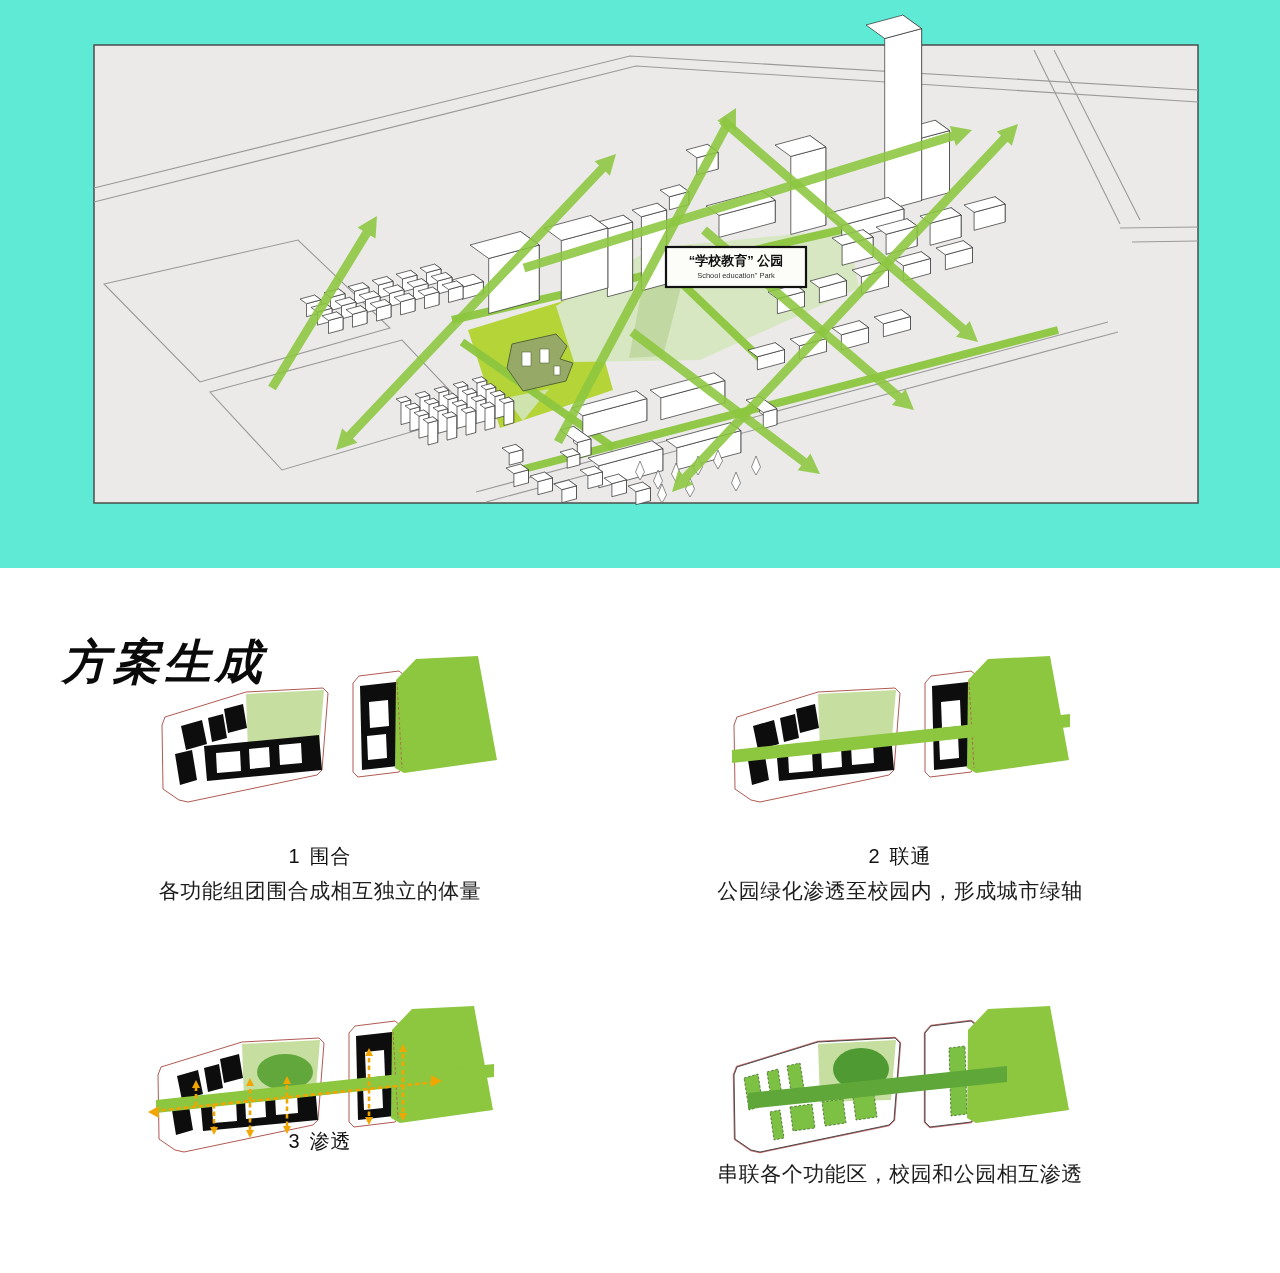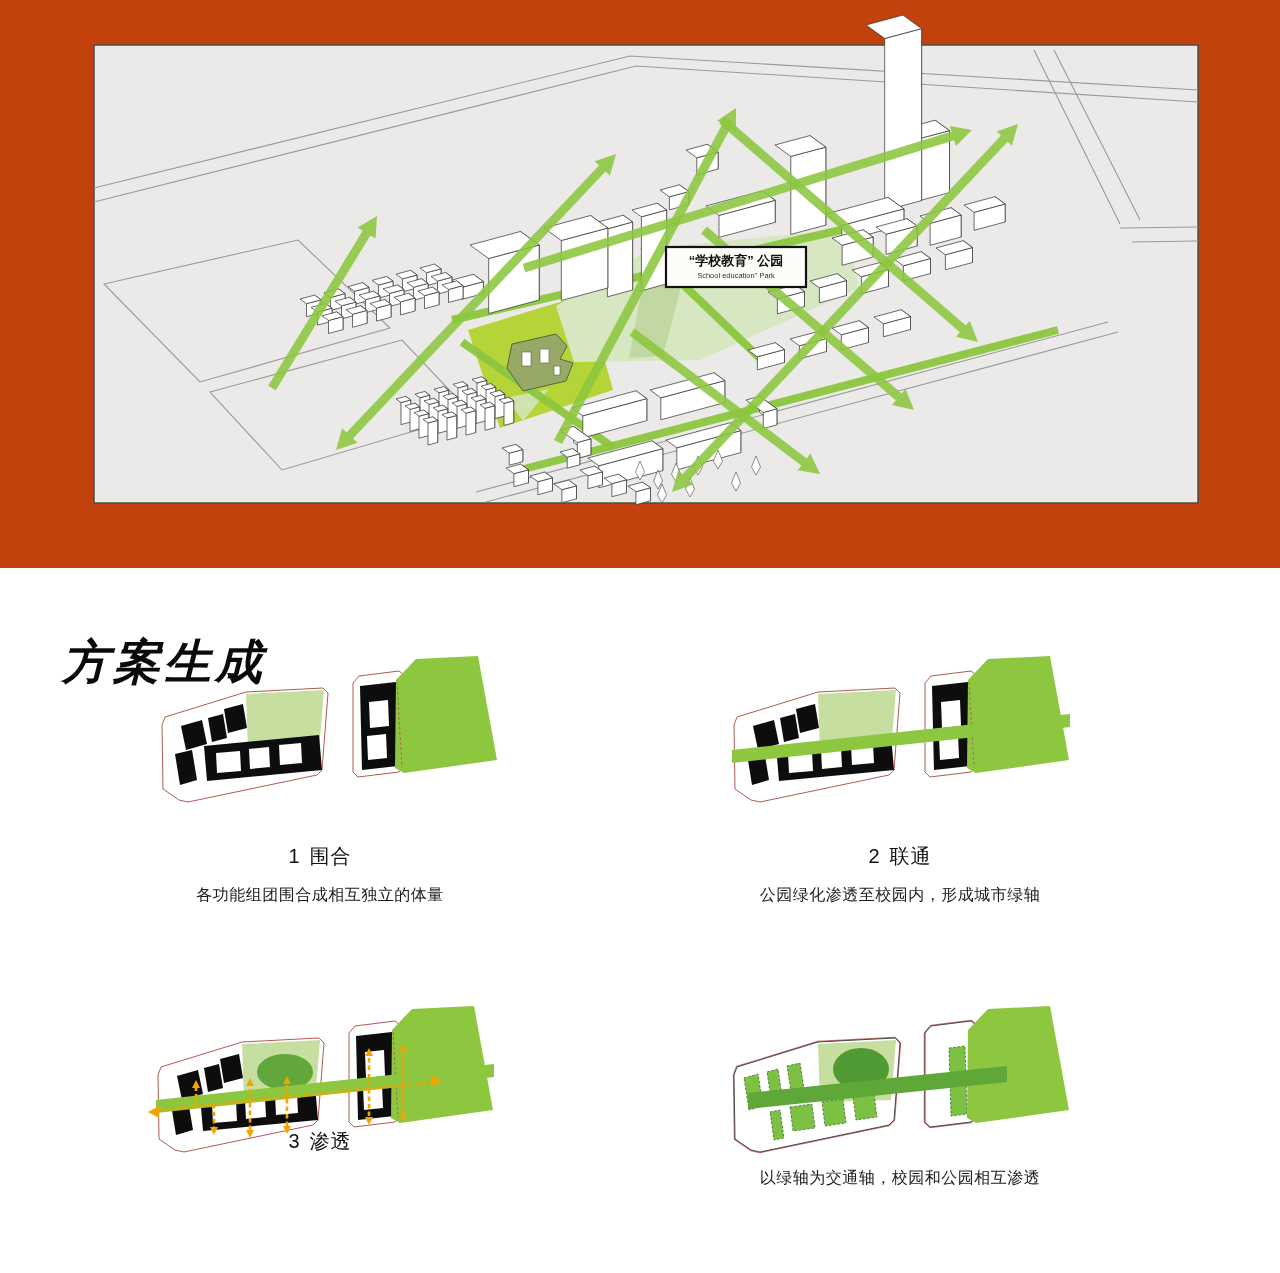--- a/index.html
+++ b/index.html
@@ -1,27 +1,27 @@
 <!DOCTYPE html>
 <html><head>
 <meta charset="utf-8">
 <style>
   html,body{margin:0;padding:0;background:#fff;}
   .page{position:relative;width:1280px;height:1273px;overflow:hidden;
         font-family:"Liberation Sans","DejaVu Sans",sans-serif;background:#ffffff;}
-  .hero{position:absolute;left:0;top:0;width:1280px;height:568px;background:#c2410c;text-align:center;}
+  .hero{position:absolute;left:0;top:0;width:1280px;height:568px;background:#5eead4;text-align:center;}
   .hero svg{display:block;}
   .scheme{position:absolute;left:0;top:568px;width:1280px;height:705px;background:#ffffff;}
   .section-title{position:absolute;left:62px;top:600px;font-size:47px;font-weight:800;
         letter-spacing:4px;color:#0a0a0a;font-style:italic;}
   .fig{position:absolute;}
   .fig-cap{position:absolute;text-align:center;color:#111;}
   .cap-title{font-size:20px;font-weight:400;letter-spacing:1px;}
   .cap-title .num{margin-right:9px;}
-  .cap-desc{margin-top:15px;font-size:16px;color:#1c1c1c;letter-spacing:0.5px;}
+  .cap-desc{margin-top:7px;font-size:21px;color:#1c1c1c;letter-spacing:0.5px;}
   
   .rd{stroke:#9a9a9a;stroke-width:1.1;fill:none;}
   .bld{fill:#ffffff;stroke:#2e2e2e;stroke-width:0.7;stroke-linejoin:round;}
   .tree{fill:#ffffff;stroke:#444;stroke-width:0.6;}
   .arrow{fill:#8cc63f;opacity:0.88;}
   .gstreet{stroke:#8cc63f;stroke-width:8;fill:none;opacity:0.95;}
   .lbl-cn{font:700 13px "Liberation Sans","DejaVu Sans",sans-serif;text-anchor:middle;fill:#111;}
   .lbl-en{font:400 7.5px "Liberation Sans","DejaVu Sans",sans-serif;text-anchor:middle;fill:#333;}
   
   .ya{stroke:#f0a500;stroke-width:2.6;stroke-dasharray:4.5,3;fill:none;}
@@ -417,16 +417,16 @@
     <div class="cap-desc">各功能组团围合成相互独立的体量</div>
   </div>
   <div class="fig-cap" style="left:715px;top:843px;width:370px">
     <div class="cap-title"><span class="num">2</span><span>联通</span></div>
     <div class="cap-desc">公园绿化渗透至校园内，形成城市绿轴</div>
   </div>
   <div class="fig-cap" style="left:140px;top:1128px;width:360px">
     <div class="cap-title"><span class="num">3</span><span>渗透</span></div>
   </div>
   <div class="fig-cap" style="left:715px;top:1153px;width:370px">
-    <div class="cap-desc">以绿轴为交通轴，校园和公园相互渗透</div>
+    <div class="cap-desc">串联各个功能区，校园和公园相互渗透</div>
   </div>
 
 </div>
 
 </body></html>

